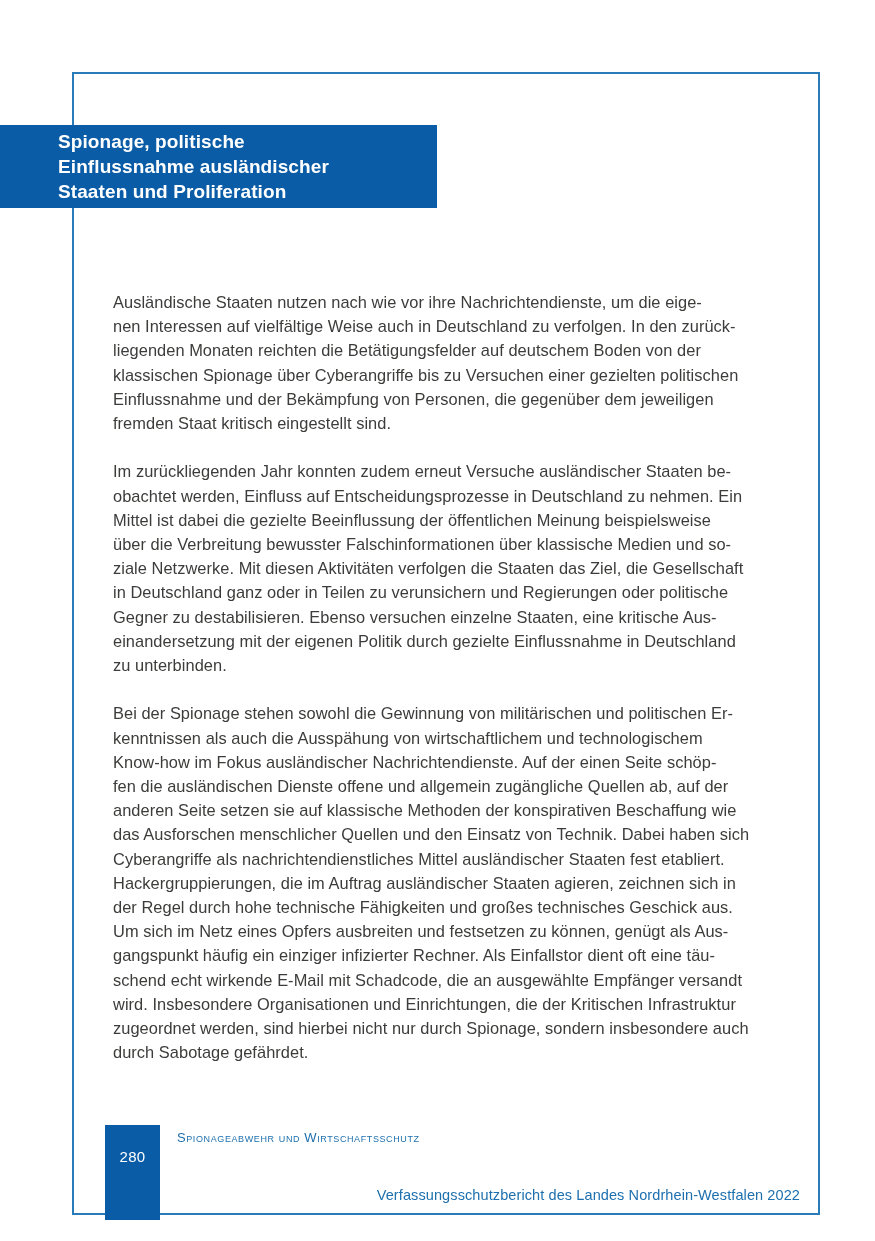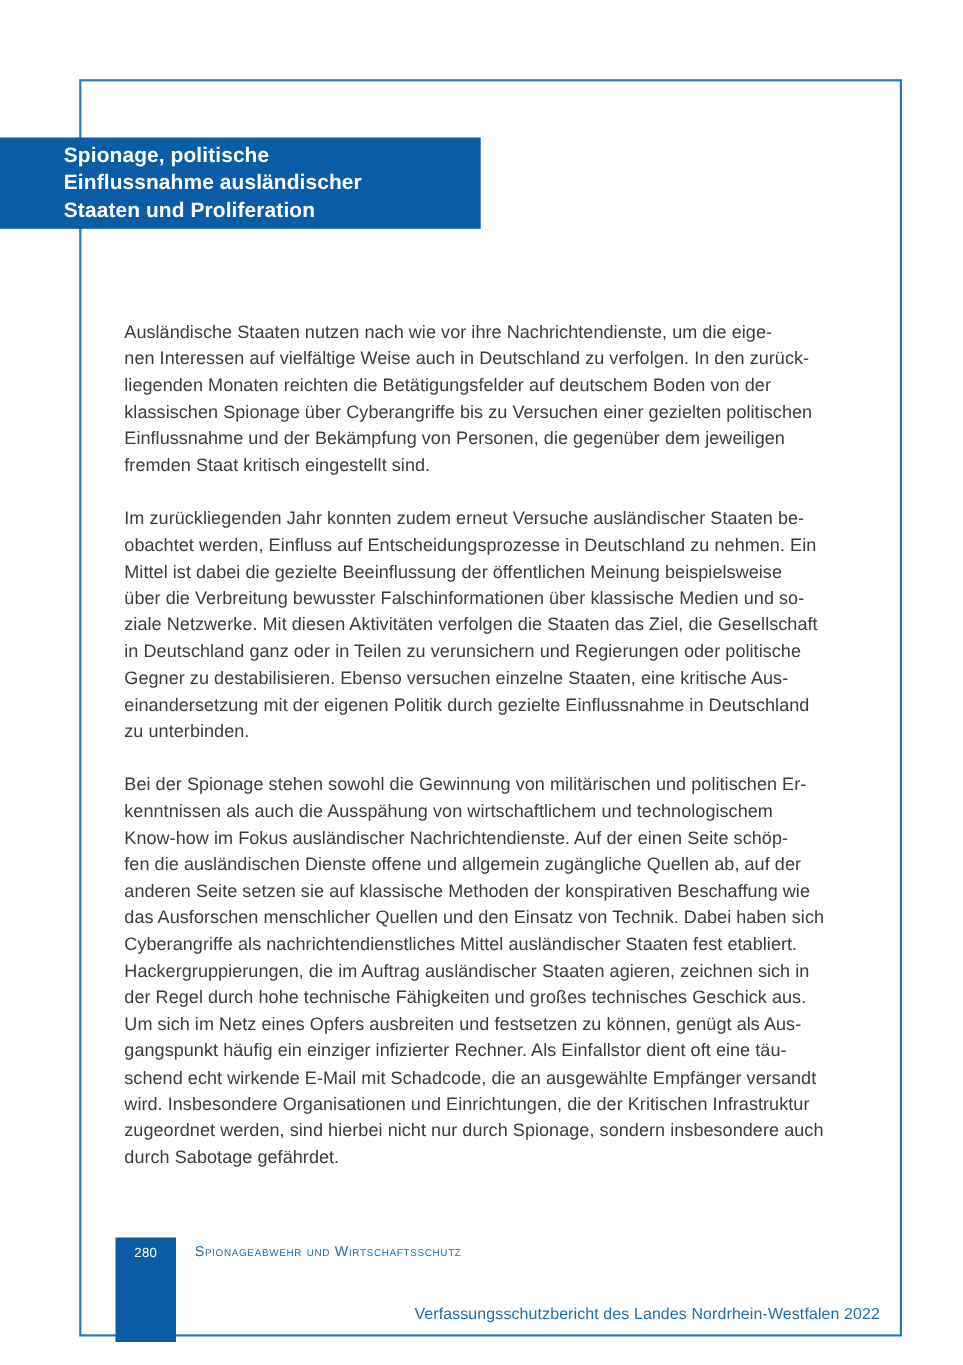--- a/index.html
+++ b/index.html
@@ -71,23 +71,23 @@
     position: absolute;
     left: 105px;
     top: 1125px;
     width: 55px;
     height: 95px;
     background: var(--primary-blue);
     text-align: center;
   }
   .pagenum {
     display: inline-block;
-    margin-top: 7px;
+    margin-top: 23px;
     color: #ffffff;
-    font-size: 12px;
+    font-size: 15px;
     letter-spacing: 0.3px;
   }
 
   .running-title {
     position: absolute;
     left: 177px;
     top: 1130px;
     color: var(--footer-blue);
     font-size: 13px;
     font-variant: small-caps;

